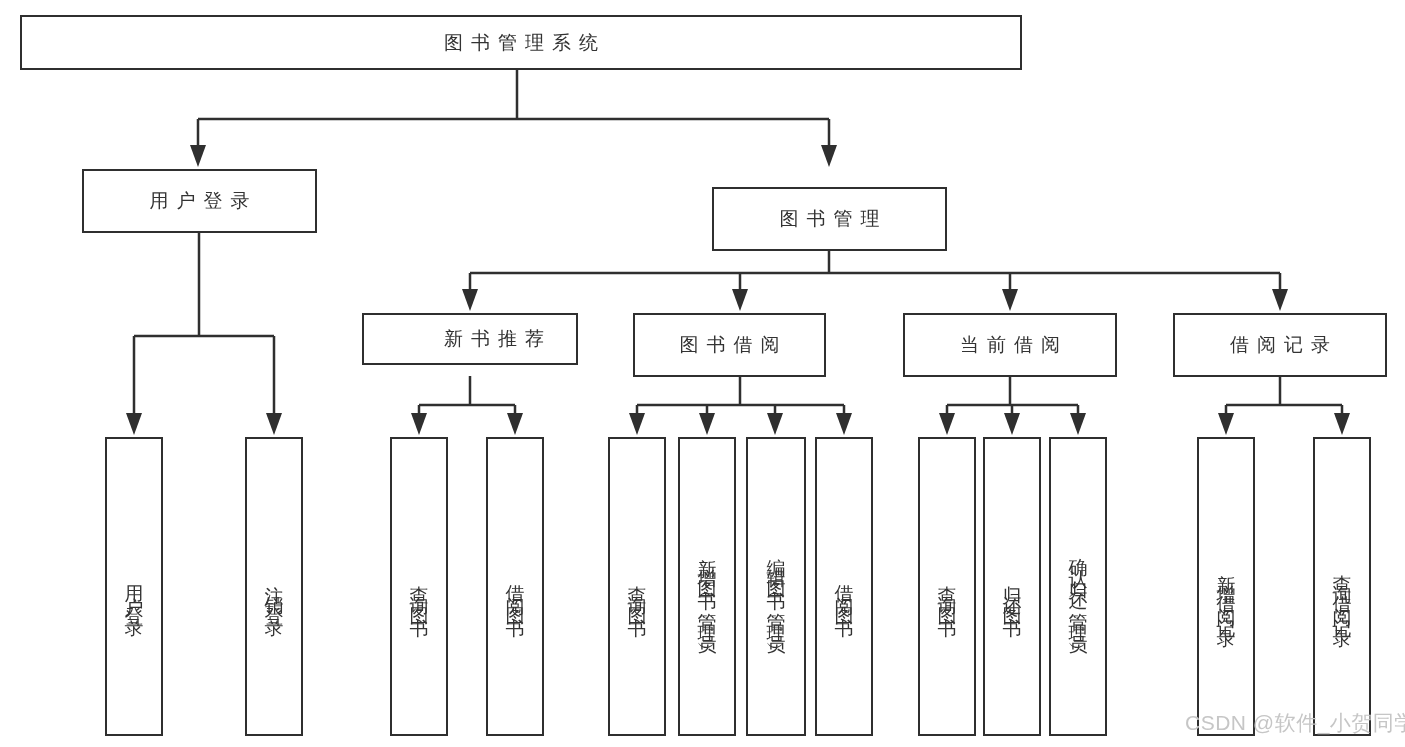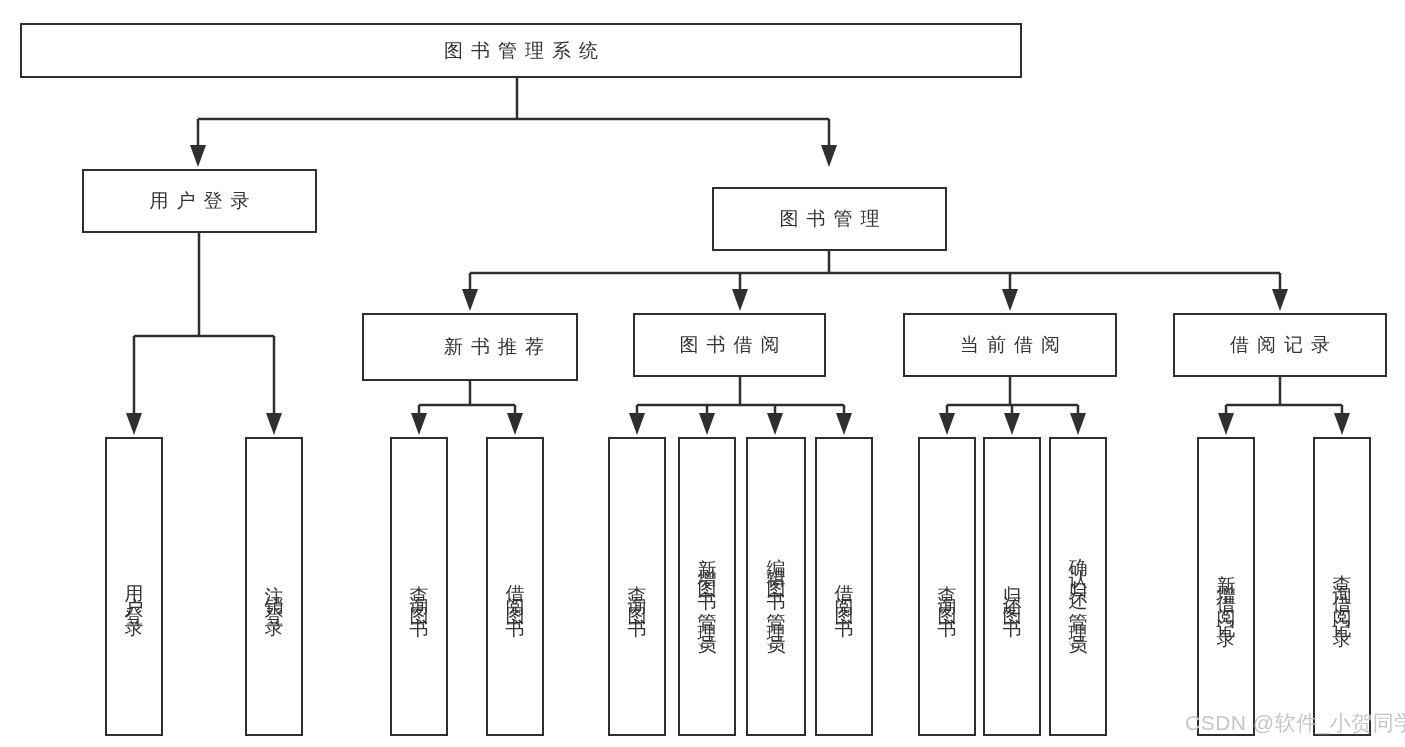--- a/index.html
+++ b/index.html
@@ -97,32 +97,32 @@
       <polygon points="1004,413 1020,413 1012,435"></polygon>
       <polygon points="1070,413 1086,413 1078,435"></polygon>
     </g>
     <g>
       <path d="M1280 376 V405 M1226 405 H1342 M1226 405 V416 M1342 405 V416"></path>
       <polygon points="1218,413 1234,413 1226,435"></polygon>
       <polygon points="1334,413 1350,413 1342,435"></polygon>
     </g>
   </svg>
 
-  <div class="box" style="left:20px; top:23px; width:1002px; height:55px;">
+  <div class="box" style="left:20px; top:15px; width:1002px; height:55px;">
     <span class="h-label">图书管理系统</span>
   </div>
 
   <div class="box" style="left:82px; top:169px; width:235px; height:64px;">
     <span class="h-label">用户登录</span>
   </div>
   <div class="box" style="left:712px; top:187px; width:235px; height:64px;">
     <span class="h-label">图书管理</span>
   </div>
 
-  <div class="box" style="left:362px; top:313px; width:216px; height:68px;padding-left:48px;">
+  <div class="box" style="left:362px; top:313px; width:216px; height:52px;padding-left:48px;">
     <span class="h-label">新书推荐</span>
   </div>
   <div class="box" style="left:633px; top:313px; width:193px; height:64px;">
     <span class="h-label">图书借阅</span>
   </div>
   <div class="box" style="left:903px; top:313px; width:214px; height:64px;text-align:center;">
     <span class="h-label">当前借阅</span>
   </div>
   <div class="box" style="left:1173px; top:313px; width:214px; height:64px;text-align:right;">
     <span class="h-label">借阅记录</span>

